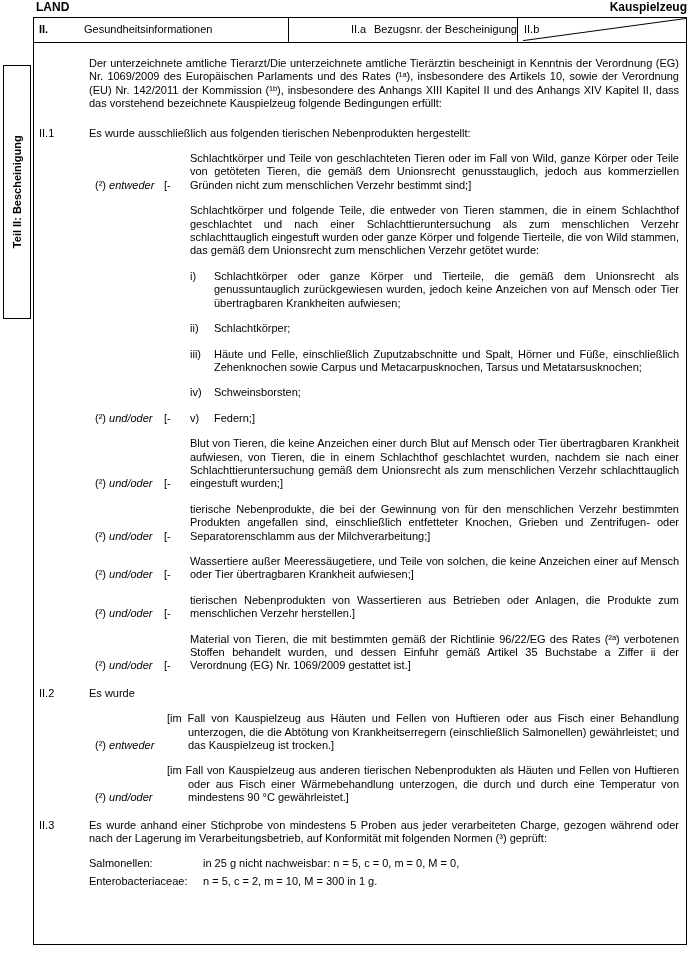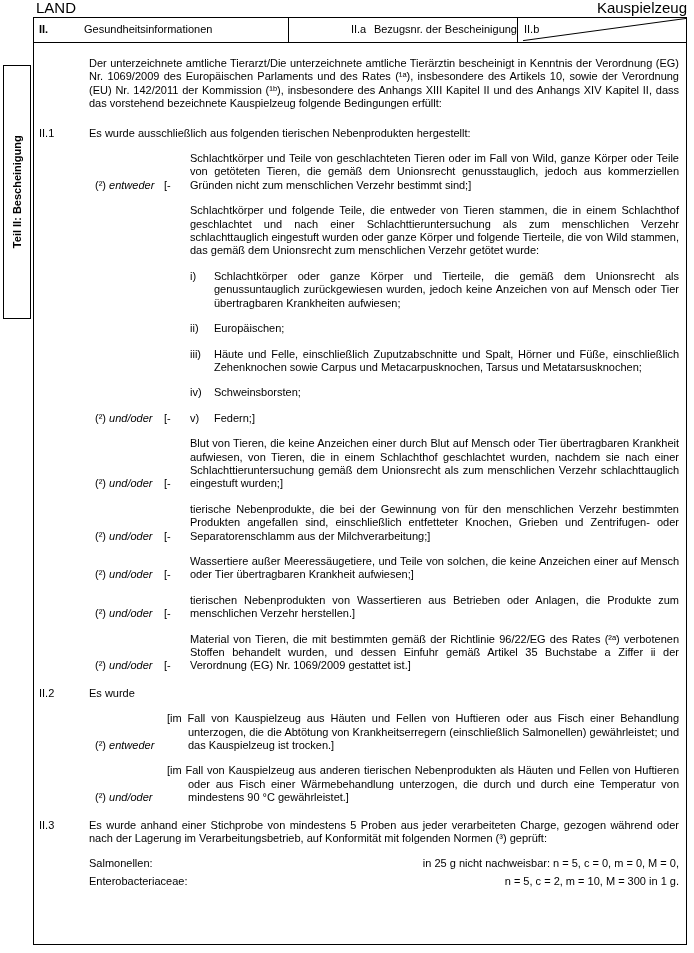--- a/index.html
+++ b/index.html
@@ -13,21 +13,21 @@
     font-family: "Liberation Sans", "DejaVu Sans", sans-serif;
     font-size: 11px;
     line-height: 13.4px;
     overflow: hidden;
   }
   
   .top-row {
     position: absolute;
     top: 1px; left: 36px; right: 7px;
     display: flex; justify-content: space-between;
-    font-weight: normal; font-size: 15px;
+    font-weight: bold; font-size: 12px;
   }
   
   .htable {
     position: absolute;
     left: 33px; top: 17px;
     width: 654px; height: 26px;
     border: 1px solid #000;
     display: flex;
     background: #fff;
   }
@@ -77,21 +77,21 @@
   .itext { flex: 1; text-align: justify; }
   .sub { display: flex; margin-top: 12px; }
   .snum { width: 24px; flex-shrink: 0; }
   .stext { flex: 1; text-align: justify; }
   
   .ilabel2 { width: 78px; padding-left: 6px; flex-shrink: 0; }
   .itext2 { flex: 1; text-align: justify; padding-left: 21px; text-indent: -21px; }
   
   .test { display: flex; margin-top: 4px; }
   .tname { width: 114px; flex-shrink: 0; }
-  .tval { flex: 1; text-align: right; }
+  .tval { flex: 1; }
 </style>
 </head>
 <body>
 
 <div class="page">
 
   <div class="top-row">
     <span>LAND</span>
     <span>Kauspielzeug</span>
   </div>
@@ -135,21 +135,21 @@
         <span class="ilabel"><span>(²)</span> <i>und/oder</i></span>
         <span class="ibr">[-</span>
         <div class="itext">
           <div>Schlachtkörper und folgende Teile, die entweder von Tieren stammen, die in einem Schlachthof geschlachtet und nach einer Schlachttieruntersuchung als zum menschlichen Verzehr schlachttauglich eingestuft wurden oder ganze Körper und folgende Tierteile, die von Wild stammen, das gemäß dem Unionsrecht zum menschlichen Verzehr getötet wurde:</div>
           <div class="sub">
             <span class="snum">i)</span>
             <span class="stext">Schlachtkörper oder ganze Körper und Tierteile, die gemäß dem Unionsrecht als genussuntauglich zurückgewiesen wurden, jedoch keine Anzeichen von auf Mensch oder Tier übertragbaren Krankheiten aufwiesen;</span>
           </div>
           <div class="sub">
             <span class="snum">ii)</span>
-            <span class="stext">Europäischen;</span>
+            <span class="stext">Schlachtkörper;</span>
           </div>
           <div class="sub">
             <span class="snum">iii)</span>
             <span class="stext">Häute und Felle, einschließlich Zuputzabschnitte und Spalt, Hörner und Füße, einschließlich Zehenknochen sowie Carpus und Metacarpusknochen, Tarsus und Metatarsusknochen;</span>
           </div>
           <div class="sub">
             <span class="snum">iv)</span>
             <span class="stext">Schweinsborsten;</span>
           </div>
           <div class="sub">

